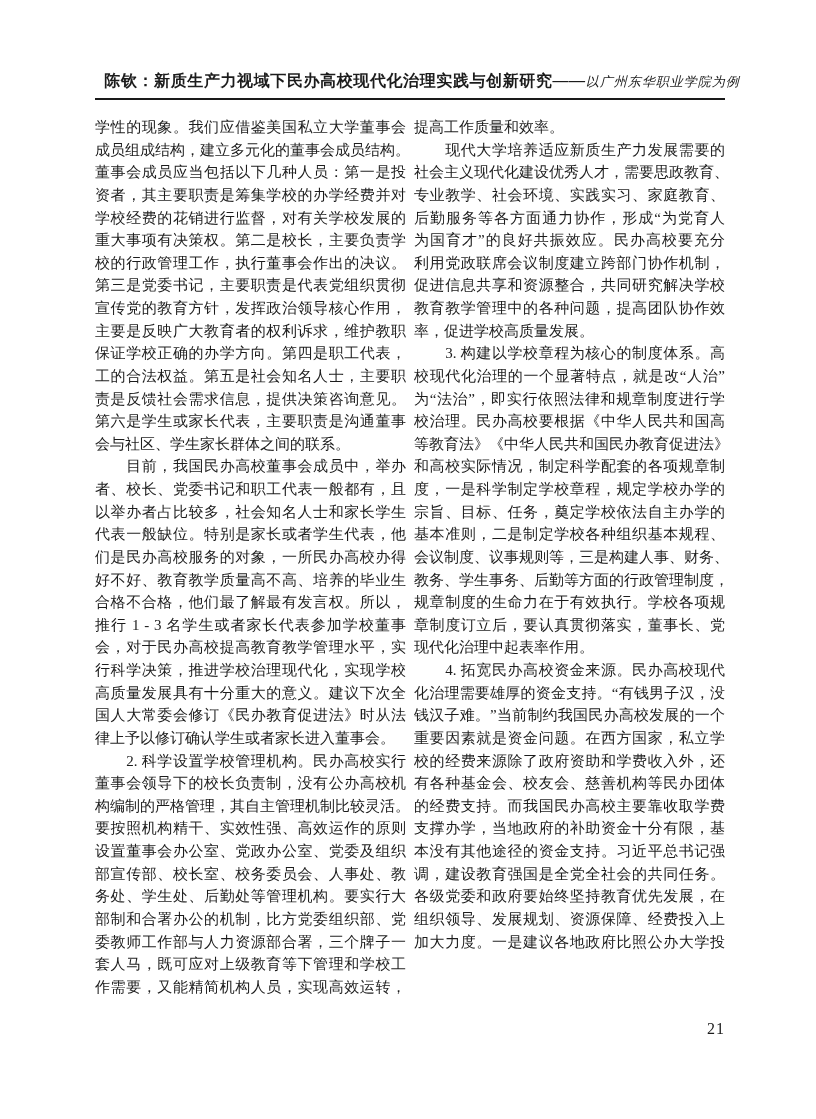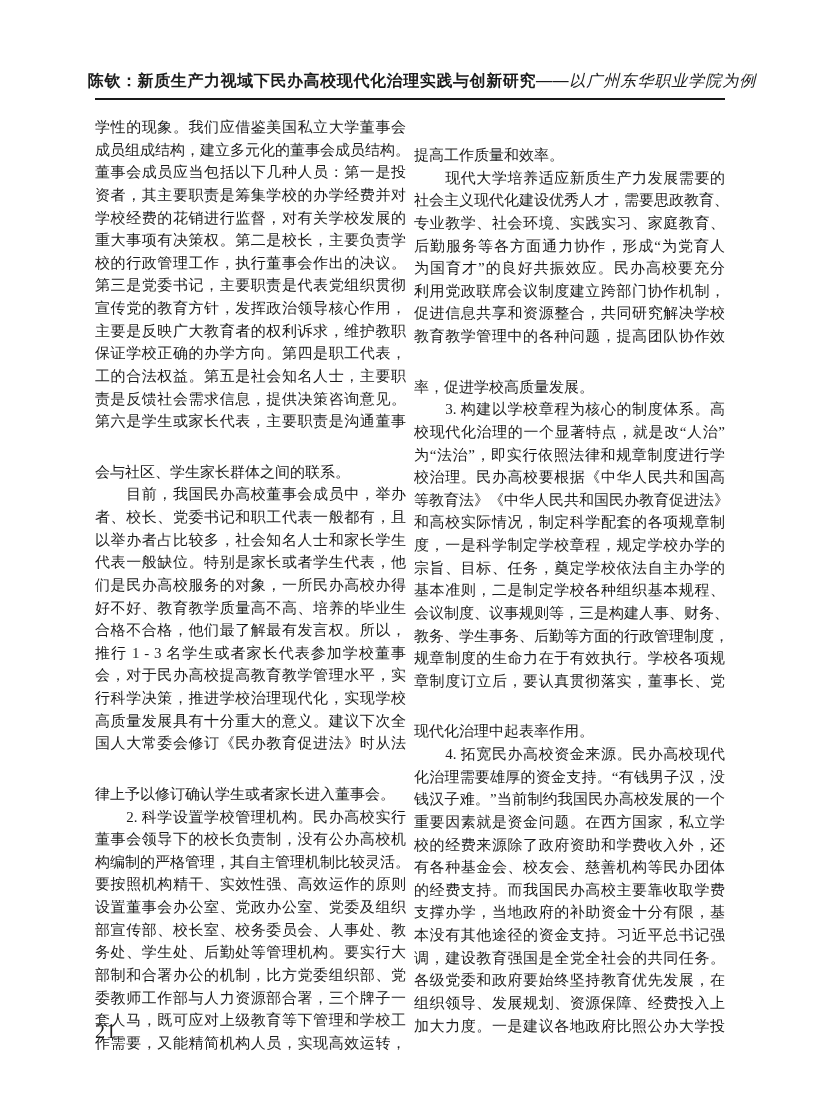--- a/index.html
+++ b/index.html
@@ -24,21 +24,21 @@
     white-space: nowrap;
   }
   .title-main {
     font-weight: bold;
     font-size: 16px;
     letter-spacing: 0.6px;
     padding-left: 28px;
   }
   .title-sub {
     font-style: italic;
-    font-size: 16px;
+    font-size: 13px;
     letter-spacing: 1px;
   }
   .header-rule {
     position: absolute;
     top: 98px;
     left: 95px;
     width: 630px;
     height: 2px;
     background: #1a1a1a;
   }
@@ -58,28 +58,28 @@
     font-size: 15px;
     height: 22.64px;
     line-height: 22.64px;
     text-align: justify;
     text-align-last: justify;
     overflow: hidden;
     white-space: nowrap;
   }
   .line.end {
     text-align-last: left;
-    margin-top: 28px;
   }
   .page-number {
     position: absolute;
     top: 1020px;
     left: 95px;
     width: 630px;
-    font-size: 20px;
+    text-align: right;
+    font-size: 16px;
     letter-spacing: 1px;
   }
 </style>
 </head>
 <body>
 
 <div class="page-header">
   <span class="title-main">陈钦：新质生产力视域下民办高校现代化治理实践与创新研究——</span><span class="title-sub">以广州东华职业学院为例</span>
 </div>
 

